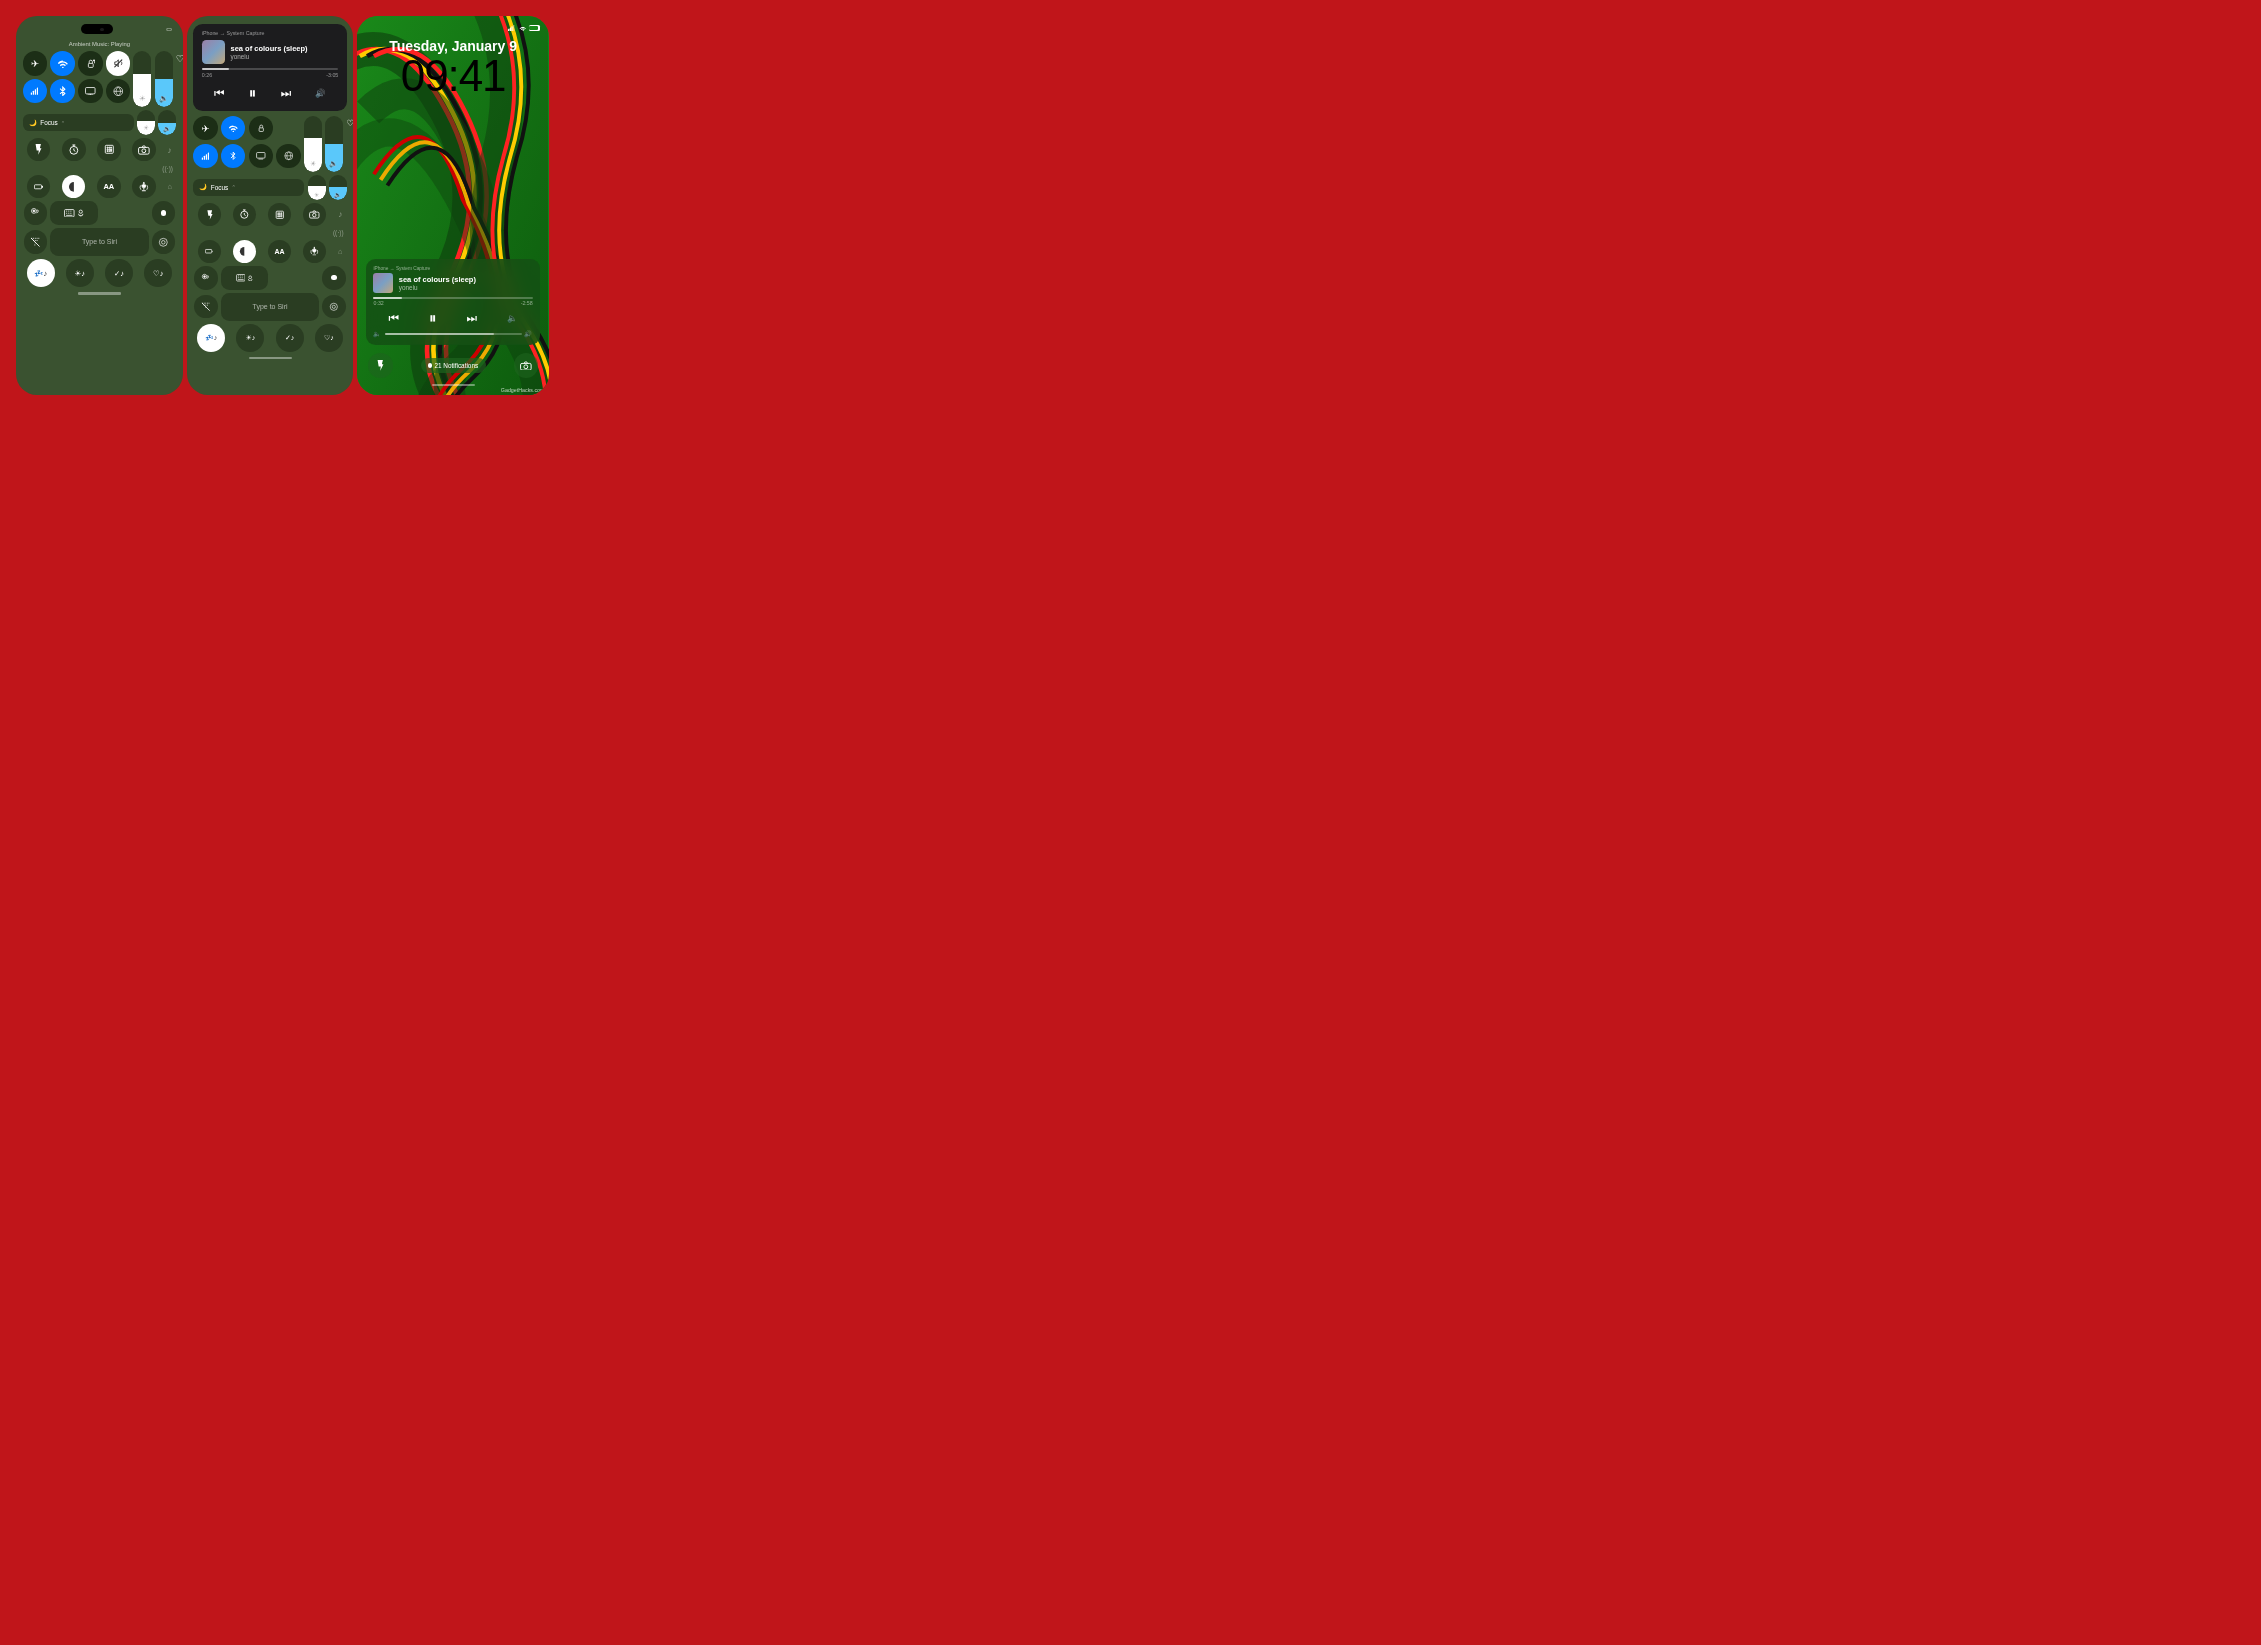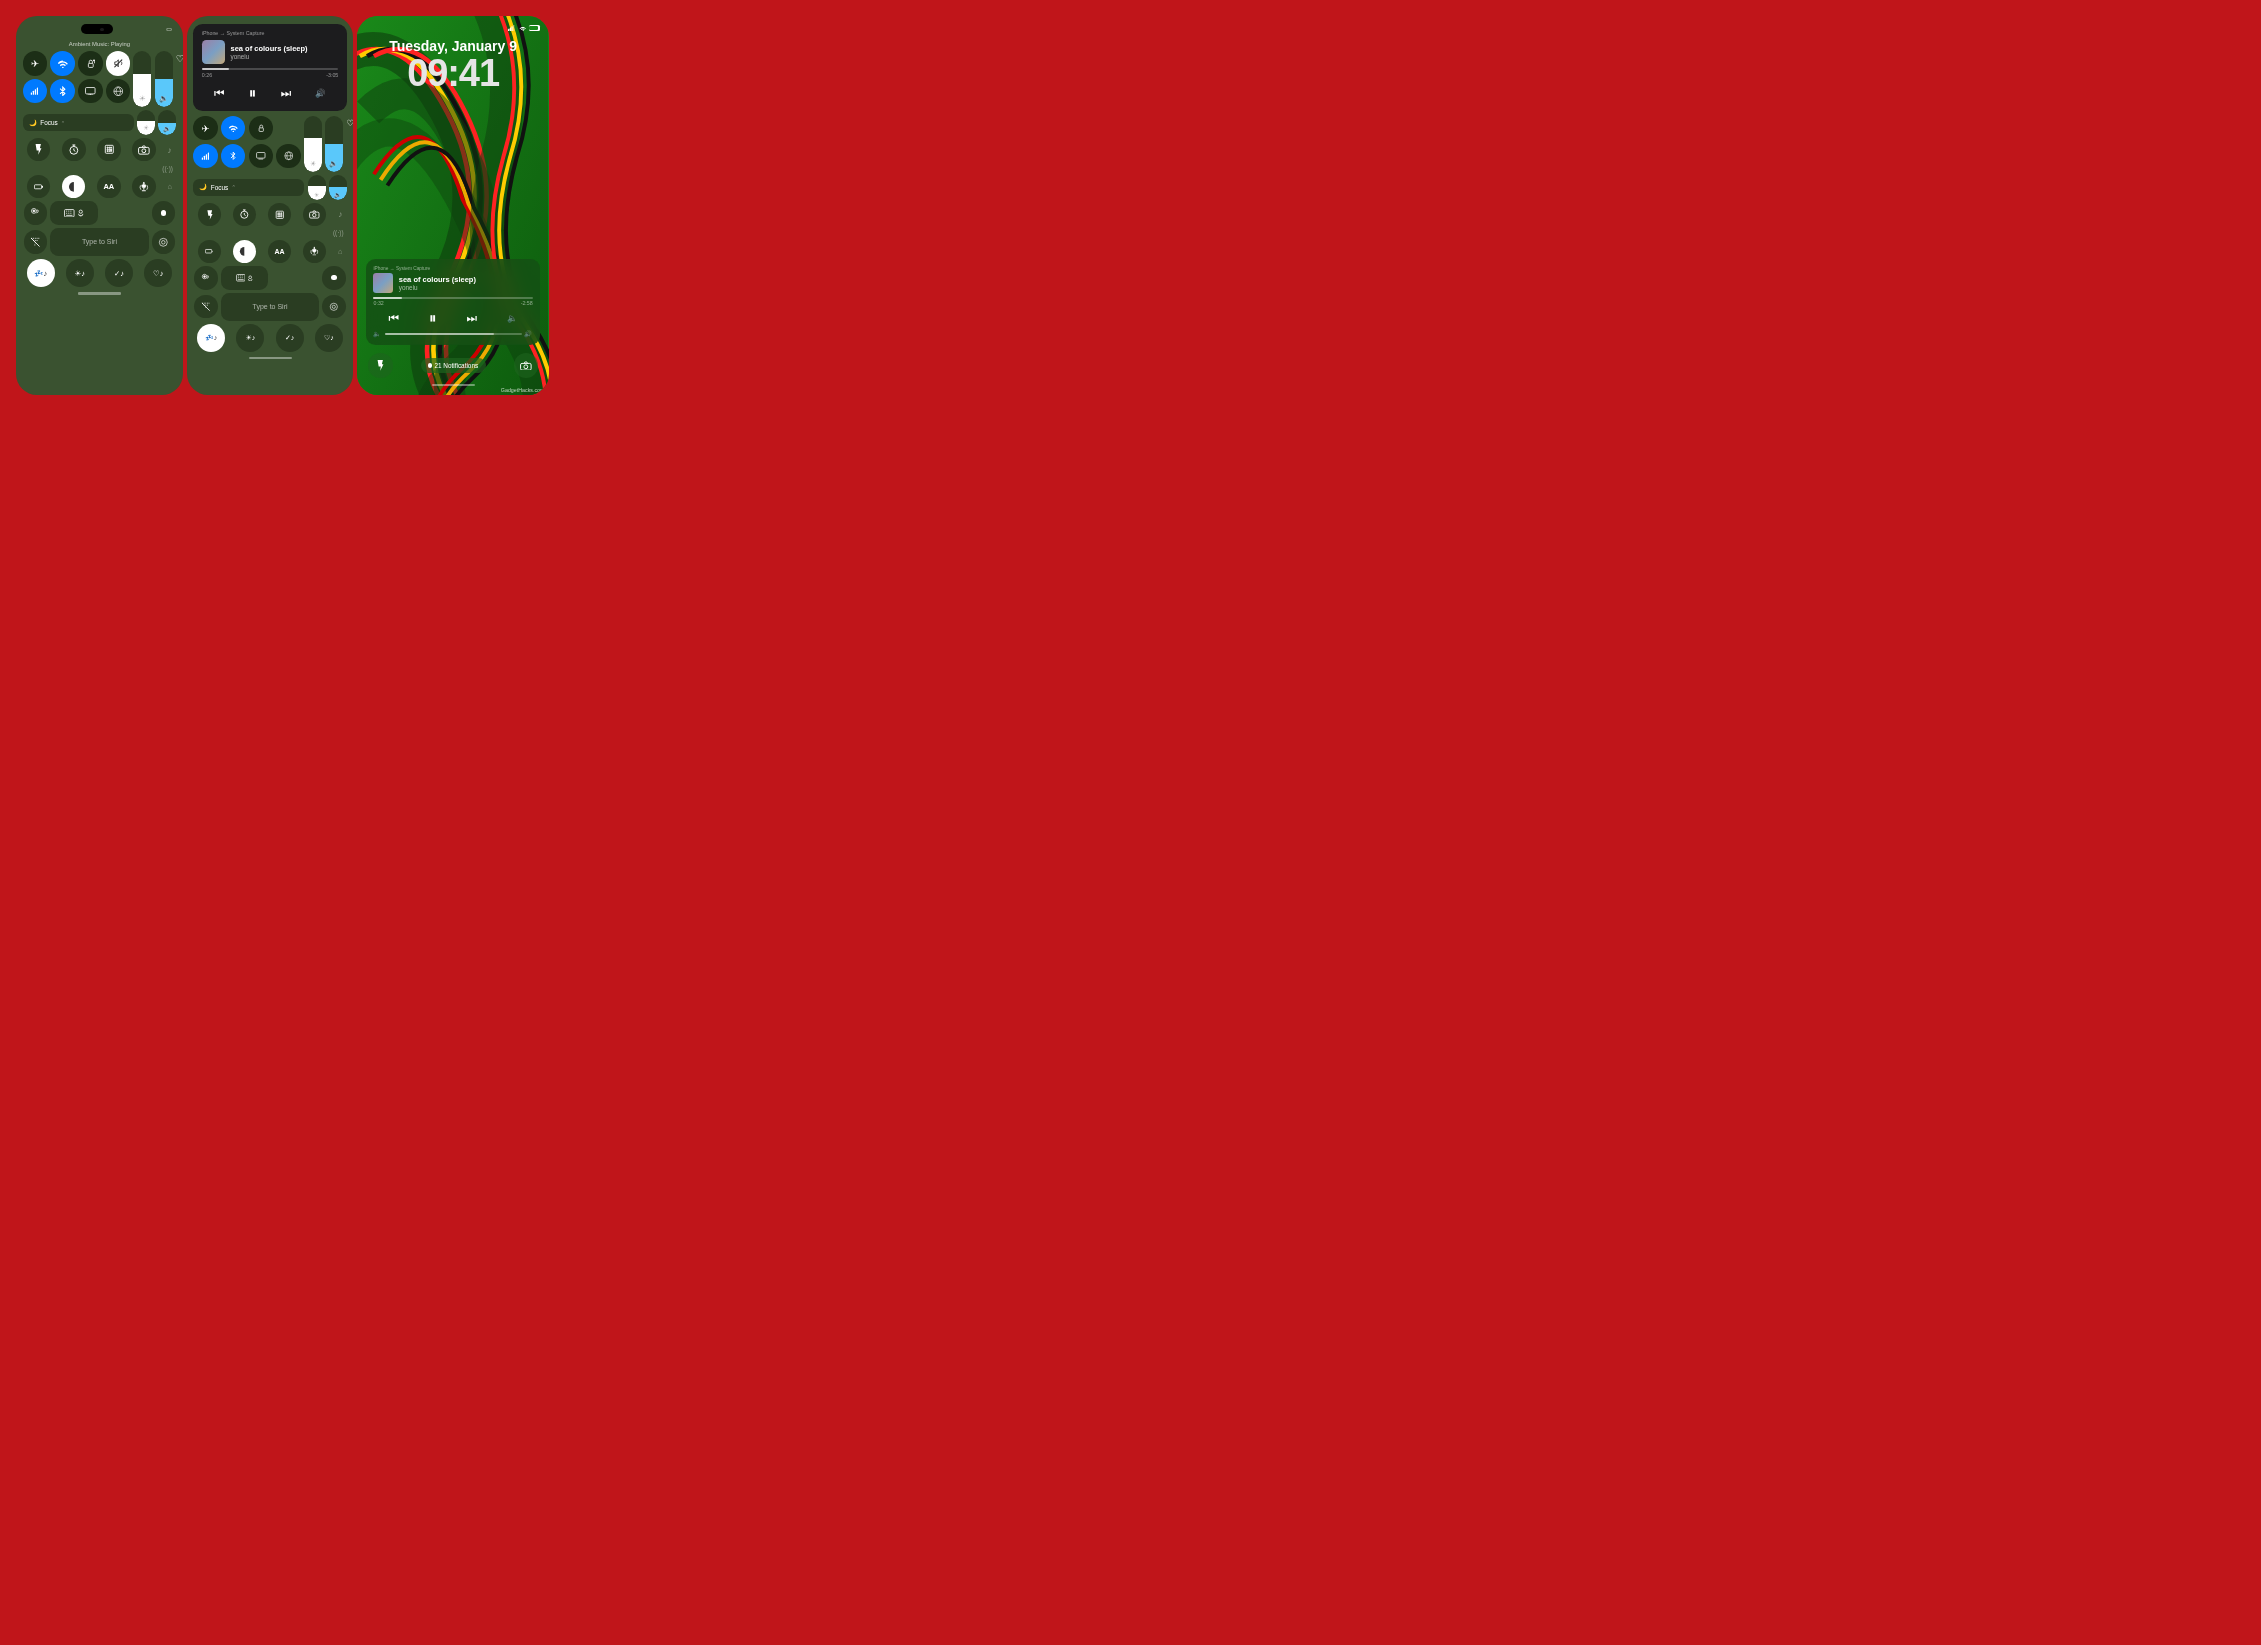--- a/index.html
+++ b/index.html
@@ -294,23 +294,23 @@
 
     .lock-date {
       text-align: center;
       color: white;
       font-size: 14px;
       font-weight: 700;
       margin-top: 4.3px;
     }
     .lock-time {
       text-align: center;
-      color: #e5e5e5;
-      font-size: 38px;
-      font-weight: 700;
+      color: #000000;
+      font-size: 44px;
+      font-weight: 400;
       line-height: 1;
       letter-spacing: -1.1px;
     }
 
     .lock-music-player {
       background: rgba(20, 80, 20, 0.85);
       backdrop-filter: blur(10.6px);
       border-radius: 9.6px;
       padding: 6.4px 7.5px;
       margin-top: auto;

